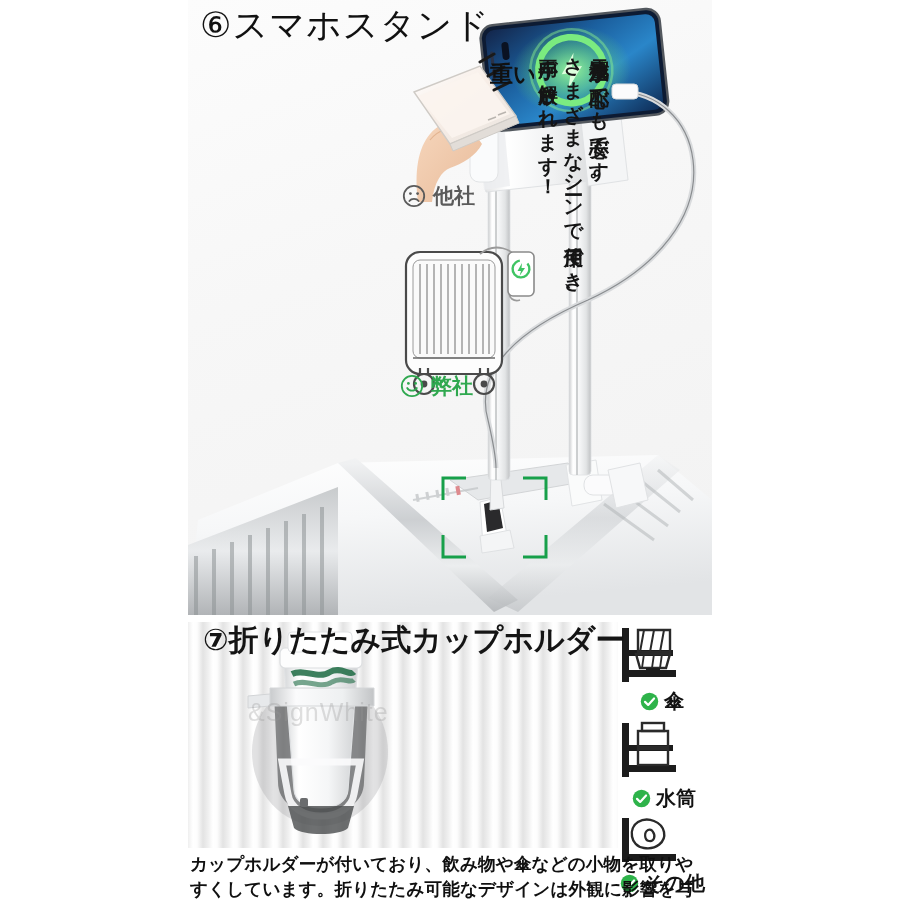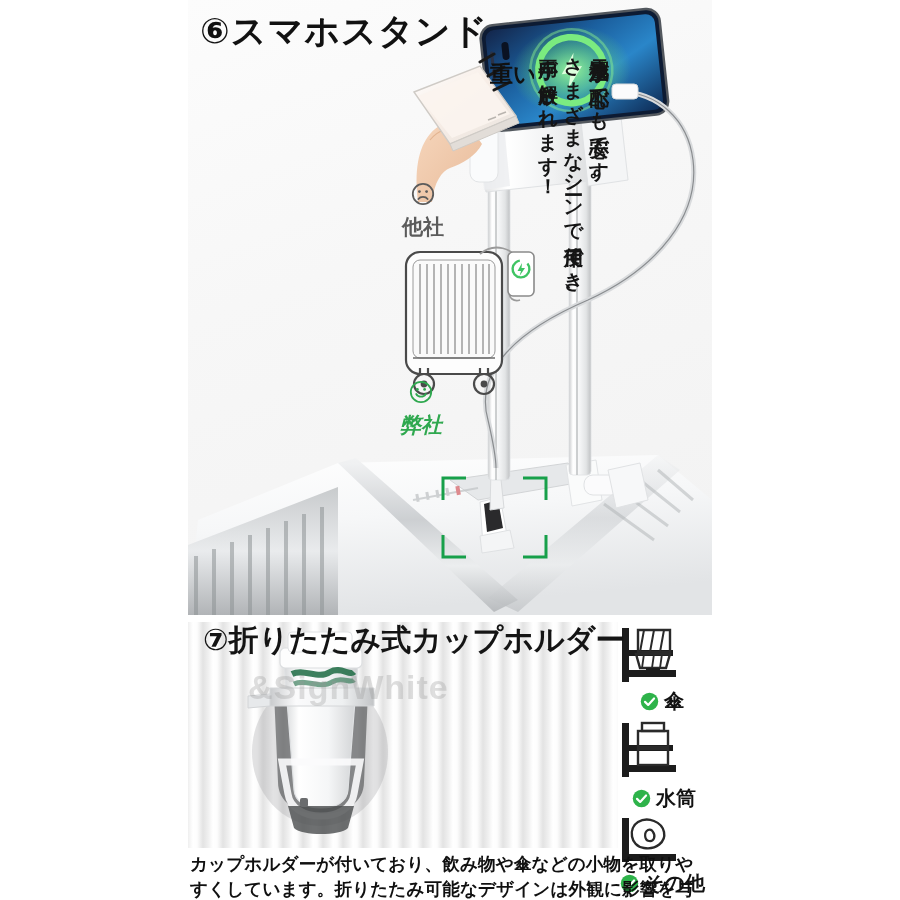--- a/index.html
+++ b/index.html
@@ -11,22 +11,22 @@
   }
   .page { position: relative; width: 900px; height: 900px; background:#fff; }
 
   
   .panel6 {
     position: absolute; left: 188px; top: 0; width: 524px; height: 615px;
     background: linear-gradient(160deg,#fcfcfc 0%,#f7f7f7 40%,#f2f2f2 100%);
     overflow: hidden;
   }
   .title6 {
-    position: absolute; left: 200px; top: 8px;
-    font-size: 35px; font-weight: 700; color: #111;
+    position: absolute; left: 200px; top: 2px;
+    font-size: 35px; font-weight: 400; color: #111;
     letter-spacing: 1px; white-space: nowrap; z-index: 30;
     font-family: "DejaVu Sans","Liberation Sans",sans-serif;
   }
 
   
   .vtext-block {
     position: absolute; left: 349px; top: 44px; height: 300px;
     display: flex; flex-direction: row-reverse; gap: 5px; z-index: 26;
   }
   .vtext {
@@ -36,43 +36,42 @@
     font-family: "DejaVu Sans","Liberation Sans",sans-serif;
   }
 
   
   .cmp-bad { position:absolute; left:196px; top:52px; width:150px; height:160px; z-index:20; }
   .cmp-good{ position:absolute; left:198px; top:236px; width:160px; height:175px; z-index:20; }
   .cmp-label {
     position: absolute; display:flex; align-items:center; gap:7px;
     font-size: 21px; font-weight: 700; white-space: nowrap;
     font-family:"DejaVu Sans","Liberation Sans",sans-serif;
-    flex-direction:column;
   }
   .lbl-bad  { left: 214px; top: 182px; color:#5b5b5b; z-index:22; }
-  .lbl-good { left: 212px; top: 380px; color:#2fa84f; z-index:22;font-style:italic; }
+  .lbl-good { left: 212px; top: 372px; color:#2fa84f; z-index:22; }
   .face { width:24px; height:24px; }
 
   
   .panel7 {
     position:absolute; left:188px; top:622px; width:430px; height:226px;
     overflow:hidden;
     background:
       repeating-linear-gradient(90deg,
         #efefef 0px, #ffffff 5px, #fdfdfd 9px, #e3e3e3 15px, #efefef 20px);
   }
   .title7 {
     position:absolute; left:203px; top:620px; z-index:40;
     font-size:30px; font-weight:700; color:#141414; letter-spacing:0px;
     white-space:nowrap;
     font-family:"DejaVu Sans","Liberation Sans",sans-serif;
   }
   .watermark {
-    position:absolute; left:248px; top:668px; z-index:12;
-    font-size:34px; font-weight:700; color:rgba(150,150,150,0.30);
+    position:absolute; left:248px; top:698px; z-index:12;
+    font-size:25px; font-weight:400; color:rgba(150,150,150,0.30);
     letter-spacing:1px; white-space:nowrap; pointer-events:none;
   }
 
   
   .acc-list { position:absolute; left:618px; top:624px; width:120px; z-index:30; }
   .acc-item { position:relative; margin-bottom:4px; }
   .acc-label {
     display:flex; align-items:center; gap:5px;
     font-size:20px; font-weight:700; color:#121212; white-space:nowrap;
     font-family:"DejaVu Sans","Liberation Sans",sans-serif;

